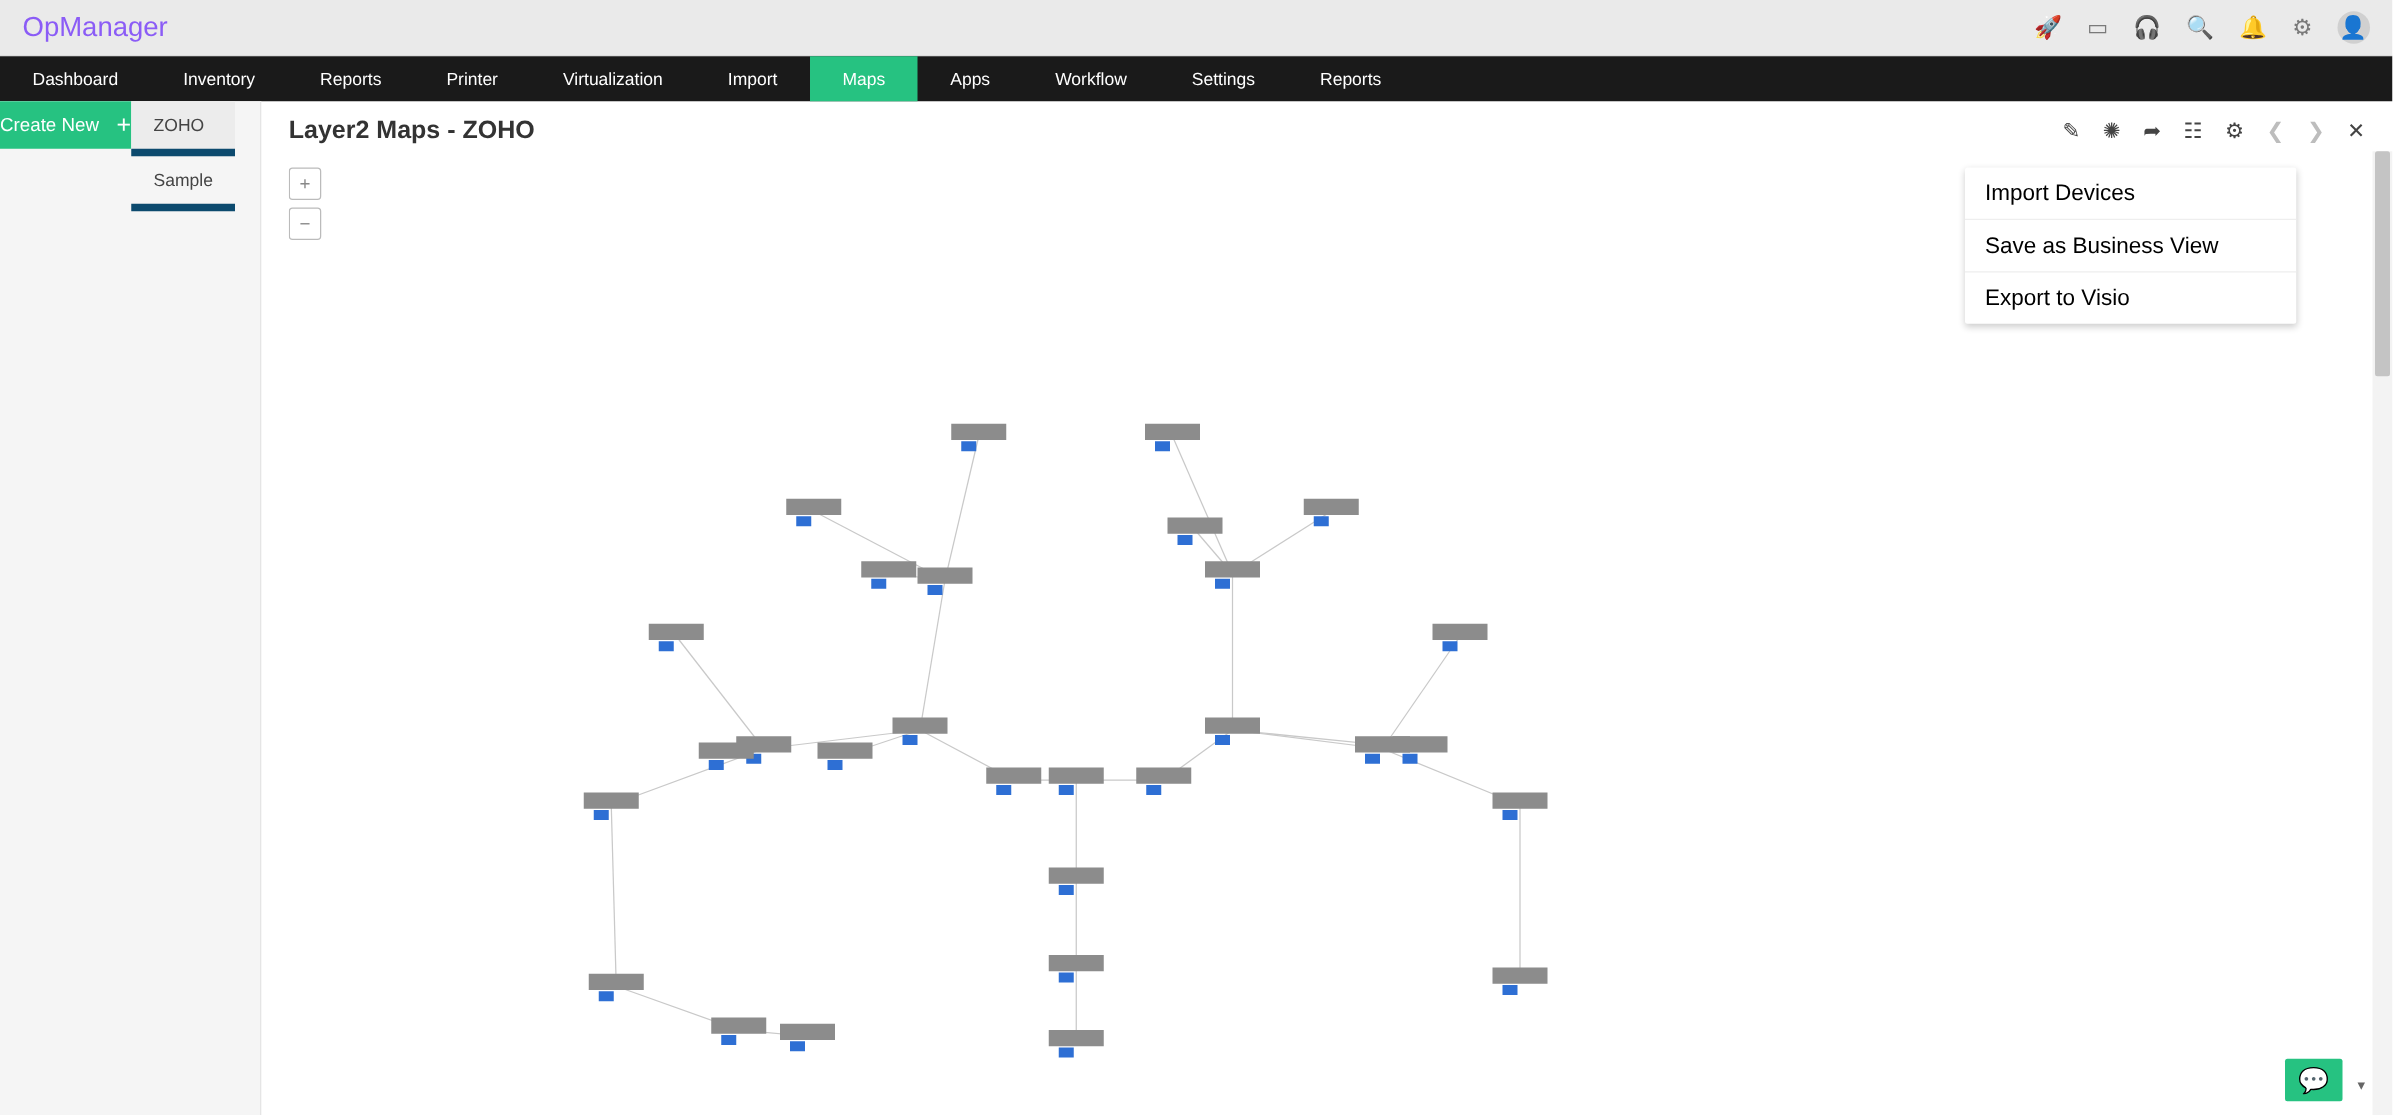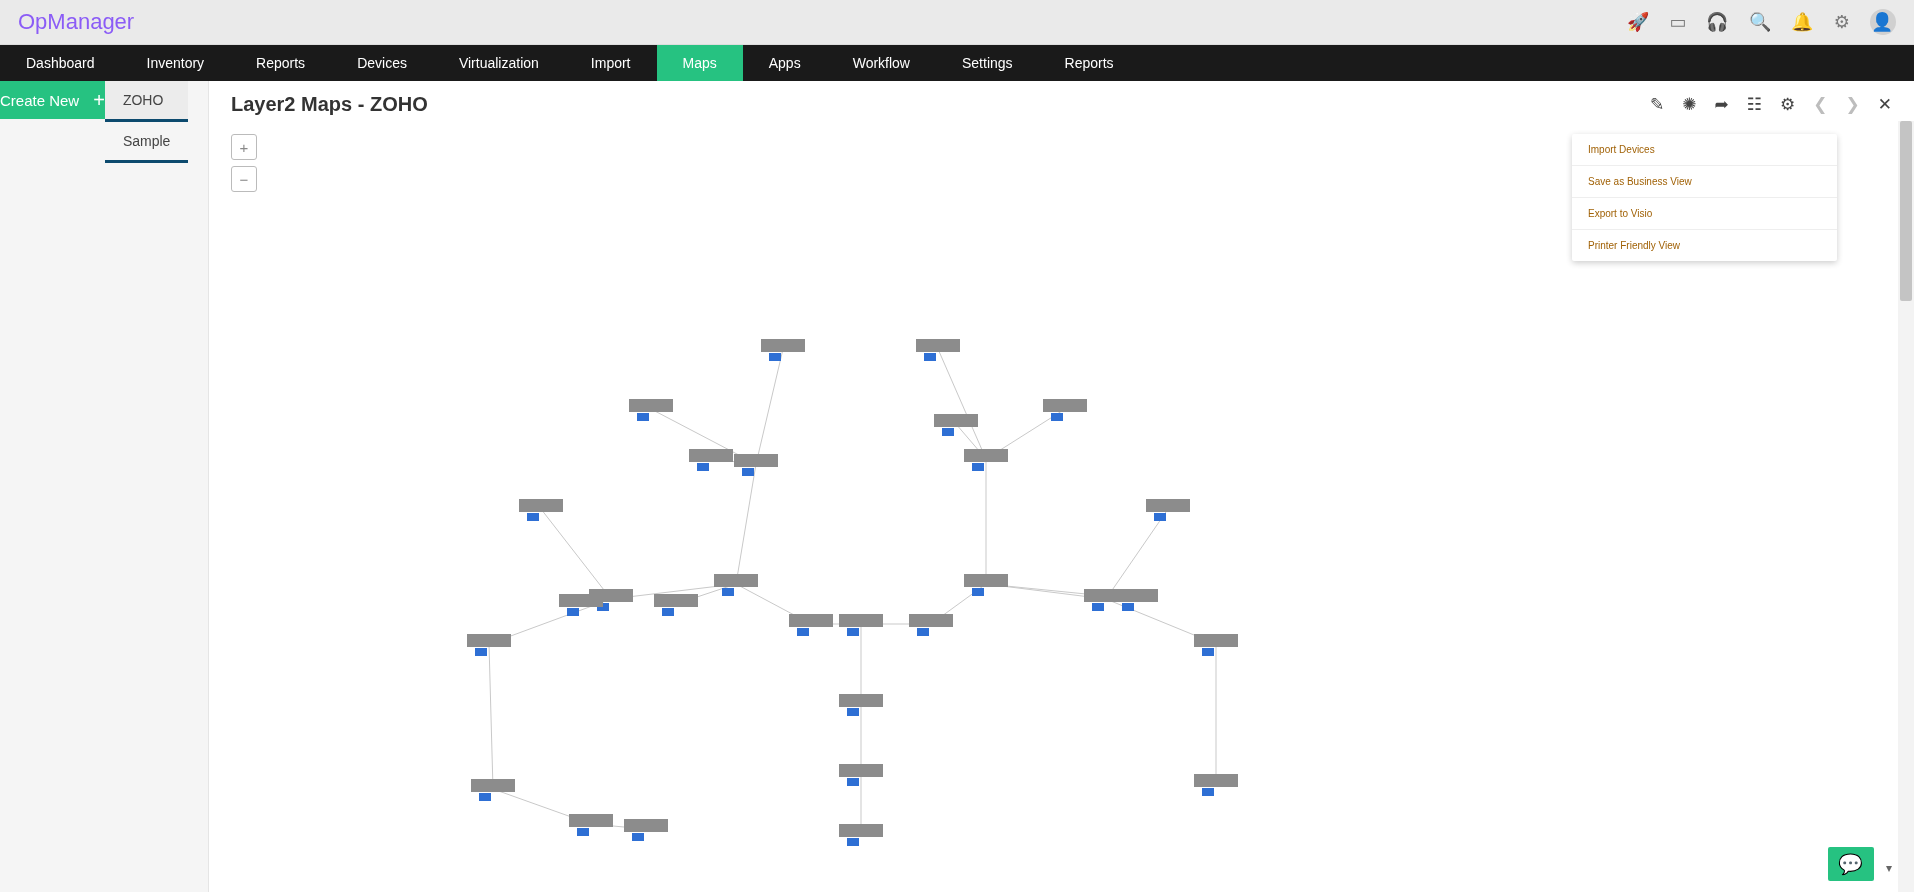--- a/index.html
+++ b/index.html
@@ -12,32 +12,32 @@
 
 .navbar{display:flex;background:#1a1a1a;height:36px;color:#fff;font-size:14px}
 .navbar div{padding:0 26px;display:flex;align-items:center;cursor:pointer}
 .navbar div.active{background:#26c281}
 
 .body{display:flex;height:calc(100vh - 80px)}
 
 .sidebar{width:208px;background:#f5f5f5;border-right:1px solid #e5e5e5;display:flex;flex-direction:row;flex-shrink:0}
 .create{background:#26c281;color:#fff;height:38px;display:flex;align-items:center;justify-content:center;gap:14px;font-size:15px;cursor:pointer}
 .create .plus{font-size:20px;font-weight:300}
-.side-item{padding:11px 18px;font-size:14px;color:#444;cursor:pointer;border-bottom:3px solid #0c4a6e}
+.side-item{padding:11px 18px;font-size:14px;color:#444;cursor:pointer;border-bottom:6px solid #0c4a6e}
 .side-item.active{background:#ececec}
 
 .main{flex:1;display:flex;flex-direction:column;position:relative}
 .titlebar{display:flex;align-items:center;justify-content:space-between;padding:12px 22px 8px 22px}
 .page-title{font-size:20px;color:#333;font-weight:700}
 .toolbar{display:flex;align-items:center;gap:18px;color:#444}
 .toolbar span{cursor:pointer;font-size:17px}
 .toolbar .nav-arrows{color:#bdbdbd}
 
 .dropdown{position:absolute;top:40px;right:55px;width:265px;background:#fff;box-shadow:0 2px 6px rgba(0,0,0,.2);border-radius:2px;z-index:50}
-.dropdown div{padding:10px 16px;font-size:10px;color:#a16207;border-bottom:1px solid #eee;cursor:pointer}
+.dropdown div{padding:10px 16px;font-size:18px;color:#000000;border-bottom:1px solid #eee;cursor:pointer}
 .dropdown div:last-child{border-bottom:none}
 
 .canvas-wrap{flex:1;position:relative;overflow:hidden;margin:0 0 0 22px}
 .zoom-ctrl{position:absolute;top:10px;left:0;display:flex;flex-direction:column;z-index:20}
 .zoom-ctrl button{width:26px;height:26px;border:1px solid #bbb;background:#fff;color:#888;font-size:15px;border-radius:3px;margin-bottom:6px;cursor:pointer}
 .node{position:absolute;z-index:10}
 .node .lbl{background:#8c8c8c;width:44px;height:13px}
 .node .dev{width:12px;height:8px;background:#2e6fd4;margin:1px 0 0 8px}
 svg.edges{position:absolute;top:0;left:0;width:100%;height:100%;z-index:1}
 svg.edges line{stroke:#c9c9c9;stroke-width:1}
@@ -63,21 +63,21 @@
     <span>🔔</span>
     <span>⚙</span>
     <span class="avatar">👤</span>
   </div>
 </div>
 
 <div class="navbar" id="navbar">
     <div>Dashboard</div>
     <div>Inventory</div>
     <div>Reports</div>
-    <div>Devices</div>
+    <div>Printer</div>
     <div>Virtualization</div>
     <div>Import</div>
     <div class="active">Maps</div>
     <div>Apps</div>
     <div>Workflow</div>
     <div>Settings</div>
     <div>Reports</div>
   </div>
 
 <div class="body">
@@ -103,21 +103,20 @@
         <span>☷</span>
         <span>⚙</span>
         <span class="nav-arrows">❮</span>
         <span class="nav-arrows">❯</span>
         <span>✕</span>
 
         <div class="dropdown" id="dropdown">
             <div>Import Devices</div>
             <div>Save as Business View</div>
             <div>Export to Visio</div>
-            <div>Printer Friendly View</div>
           </div>
       </div>
     </div>
 
     <div class="canvas-wrap">
       <div class="zoom-ctrl">
         <button>+</button>
         <button>−</button>
       </div>
       <svg class="edges" id="edges">

